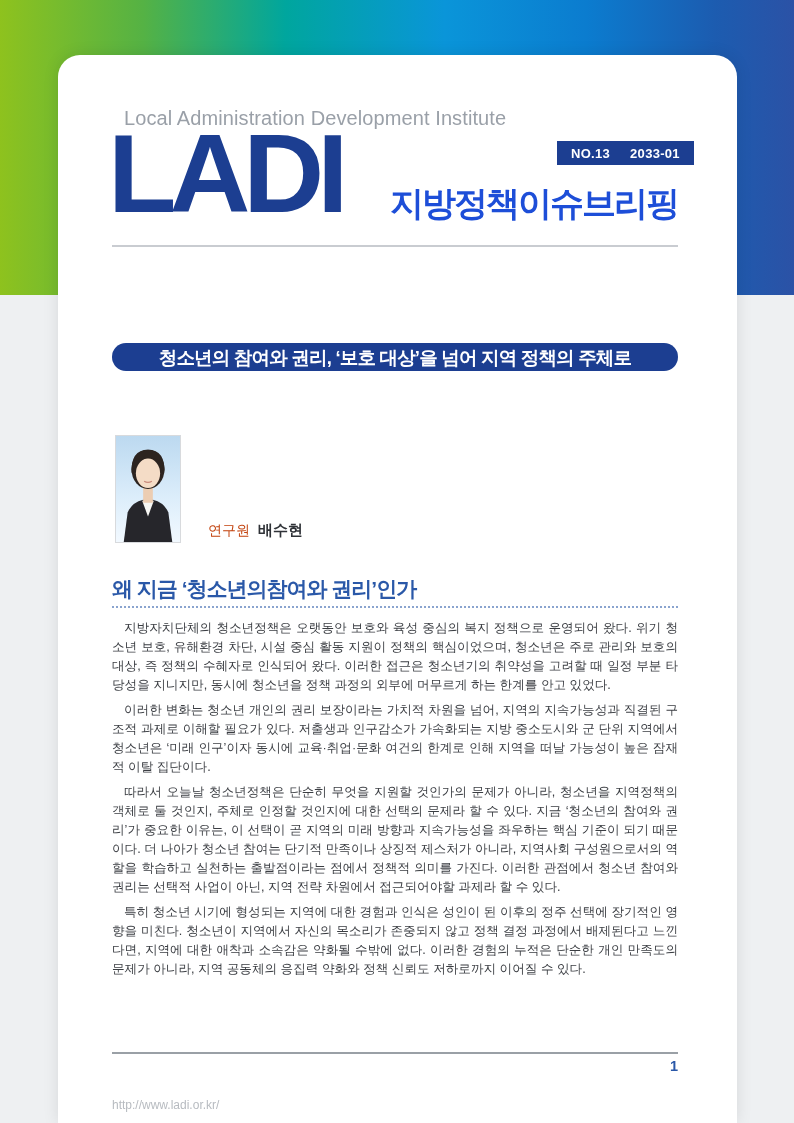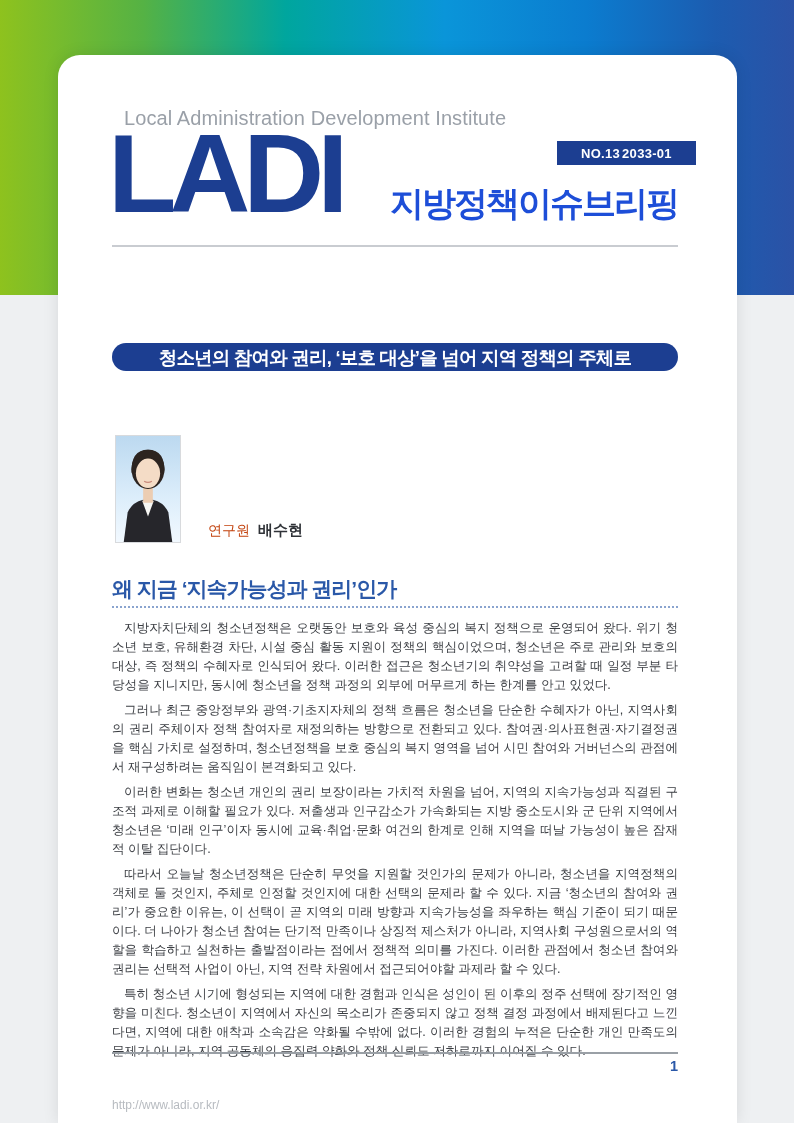--- a/index.html
+++ b/index.html
@@ -30,23 +30,23 @@
     position: absolute; left: 54px; top: 52px;
     font-size: 20px; color: #9aa0a8; letter-spacing: 0.1px; margin-left: 12px;
   }
   .logo {
     position: absolute; left: 50px; top: 70px;
     font-size: 112px; line-height: 0.88; font-weight: bold;
     letter-spacing: -7px; color: #1c3e91;
   }
   .issue-badge {
     position: absolute; left: 499px; top: 86px;
-    height: 24px; padding: 0 24px;
+    height: 24px; padding: 0 14px;
     background: #1c3e91; color: #ffffff;
-    display: inline-flex; align-items: center; gap: 2px;
+    display: inline-flex; align-items: center; gap: 20px;
     font-size: 13px; font-weight: bold; letter-spacing: 0.3px;
   }
   .publication-title {
     position: absolute; right: 59px; top: 126px;
     font-size: 34px; font-weight: bold; letter-spacing: -2px;
     color: #1d4ed8; white-space: nowrap;
   }
   .header-divider {
     position: absolute; left: 54px; top: 190px;
     width: 566px; border-top: 2px solid #c9ccd1;
@@ -139,26 +139,25 @@
       <ellipse cx="33" cy="34" rx="17" ry="20" fill="#2c2420"></ellipse>
       <ellipse cx="33" cy="38" rx="12.5" ry="15" fill="#f4dcc6"></ellipse>
       <path d="M16 38 Q15 14 33 14 Q51 14 50 38 Q49 28 44 25 Q36 20 30 23 Q19 27 16 38 Z" fill="#2c2420"></path>
       <path d="M29 46 Q33 48.5 37 46" stroke="#c98a7c" stroke-width="1.2" fill="none"></path>
     </g>
   </svg>
   <div class="author-caption">
     <span class="author-role">연구원</span><span class="author-name">배수현</span>
   </div>
 
-  <div class="section-heading">왜 지금 ‘지속가능성과 권리’인가</div>
+  <div class="section-heading">왜 지금 ‘청소년의참여와 권리’인가</div>
   <div class="dotted-divider"></div>
 
   <div class="article-body">
     <p>지방자치단체의 청소년정책은 오랫동안 보호와 육성 중심의 복지 정책으로 운영되어 왔다. 위기 청소년 보호, 유해환경 차단, 시설 중심 활동 지원이 정책의 핵심이었으며, 청소년은 주로 관리와 보호의 대상, 즉 정책의 수혜자로 인식되어 왔다. 이러한 접근은 청소년기의 취약성을 고려할 때 일정 부분 타당성을 지니지만, 동시에 청소년을 정책 과정의 외부에 머무르게 하는 한계를 안고 있었다.</p>
-    <p>그러나 최근 중앙정부와 광역·기초지자체의 정책 흐름은 청소년을 단순한 수혜자가 아닌, 지역사회의 권리 주체이자 정책 참여자로 재정의하는 방향으로 전환되고 있다. 참여권·의사표현권·자기결정권을 핵심 가치로 설정하며, 청소년정책을 보호 중심의 복지 영역을 넘어 시민 참여와 거버넌스의 관점에서 재구성하려는 움직임이 본격화되고 있다.</p>
     <p>이러한 변화는 청소년 개인의 권리 보장이라는 가치적 차원을 넘어, 지역의 지속가능성과 직결된 구조적 과제로 이해할 필요가 있다. 저출생과 인구감소가 가속화되는 지방 중소도시와 군 단위 지역에서 청소년은 ‘미래 인구’이자 동시에 교육·취업·문화 여건의 한계로 인해 지역을 떠날 가능성이 높은 잠재적 이탈 집단이다.</p>
     <p>따라서 오늘날 청소년정책은 단순히 무엇을 지원할 것인가의 문제가 아니라, 청소년을 지역정책의 객체로 둘 것인지, 주체로 인정할 것인지에 대한 선택의 문제라 할 수 있다. 지금 ‘청소년의 참여와 권리’가 중요한 이유는, 이 선택이 곧 지역의 미래 방향과 지속가능성을 좌우하는 핵심 기준이 되기 때문이다. 더 나아가 청소년 참여는 단기적 만족이나 상징적 제스처가 아니라, 지역사회 구성원으로서의 역할을 학습하고 실천하는 출발점이라는 점에서 정책적 의미를 가진다. 이러한 관점에서 청소년 참여와 권리는 선택적 사업이 아닌, 지역 전략 차원에서 접근되어야할 과제라 할 수 있다.</p>
     <p>특히 청소년 시기에 형성되는 지역에 대한 경험과 인식은 성인이 된 이후의 정주 선택에 장기적인 영향을 미친다. 청소년이 지역에서 자신의 목소리가 존중되지 않고 정책 결정 과정에서 배제된다고 느낀다면, 지역에 대한 애착과 소속감은 약화될 수밖에 없다. 이러한 경험의 누적은 단순한 개인 만족도의 문제가 아니라, 지역 공동체의 응집력 약화와 정책 신뢰도 저하로까지 이어질 수 있다.</p>
   </div>
 
   <div class="footer-divider"></div>
   <div class="footer-url">http://www.ladi.or.kr/</div>
   <div class="page-number">1</div>
 
 </div>

